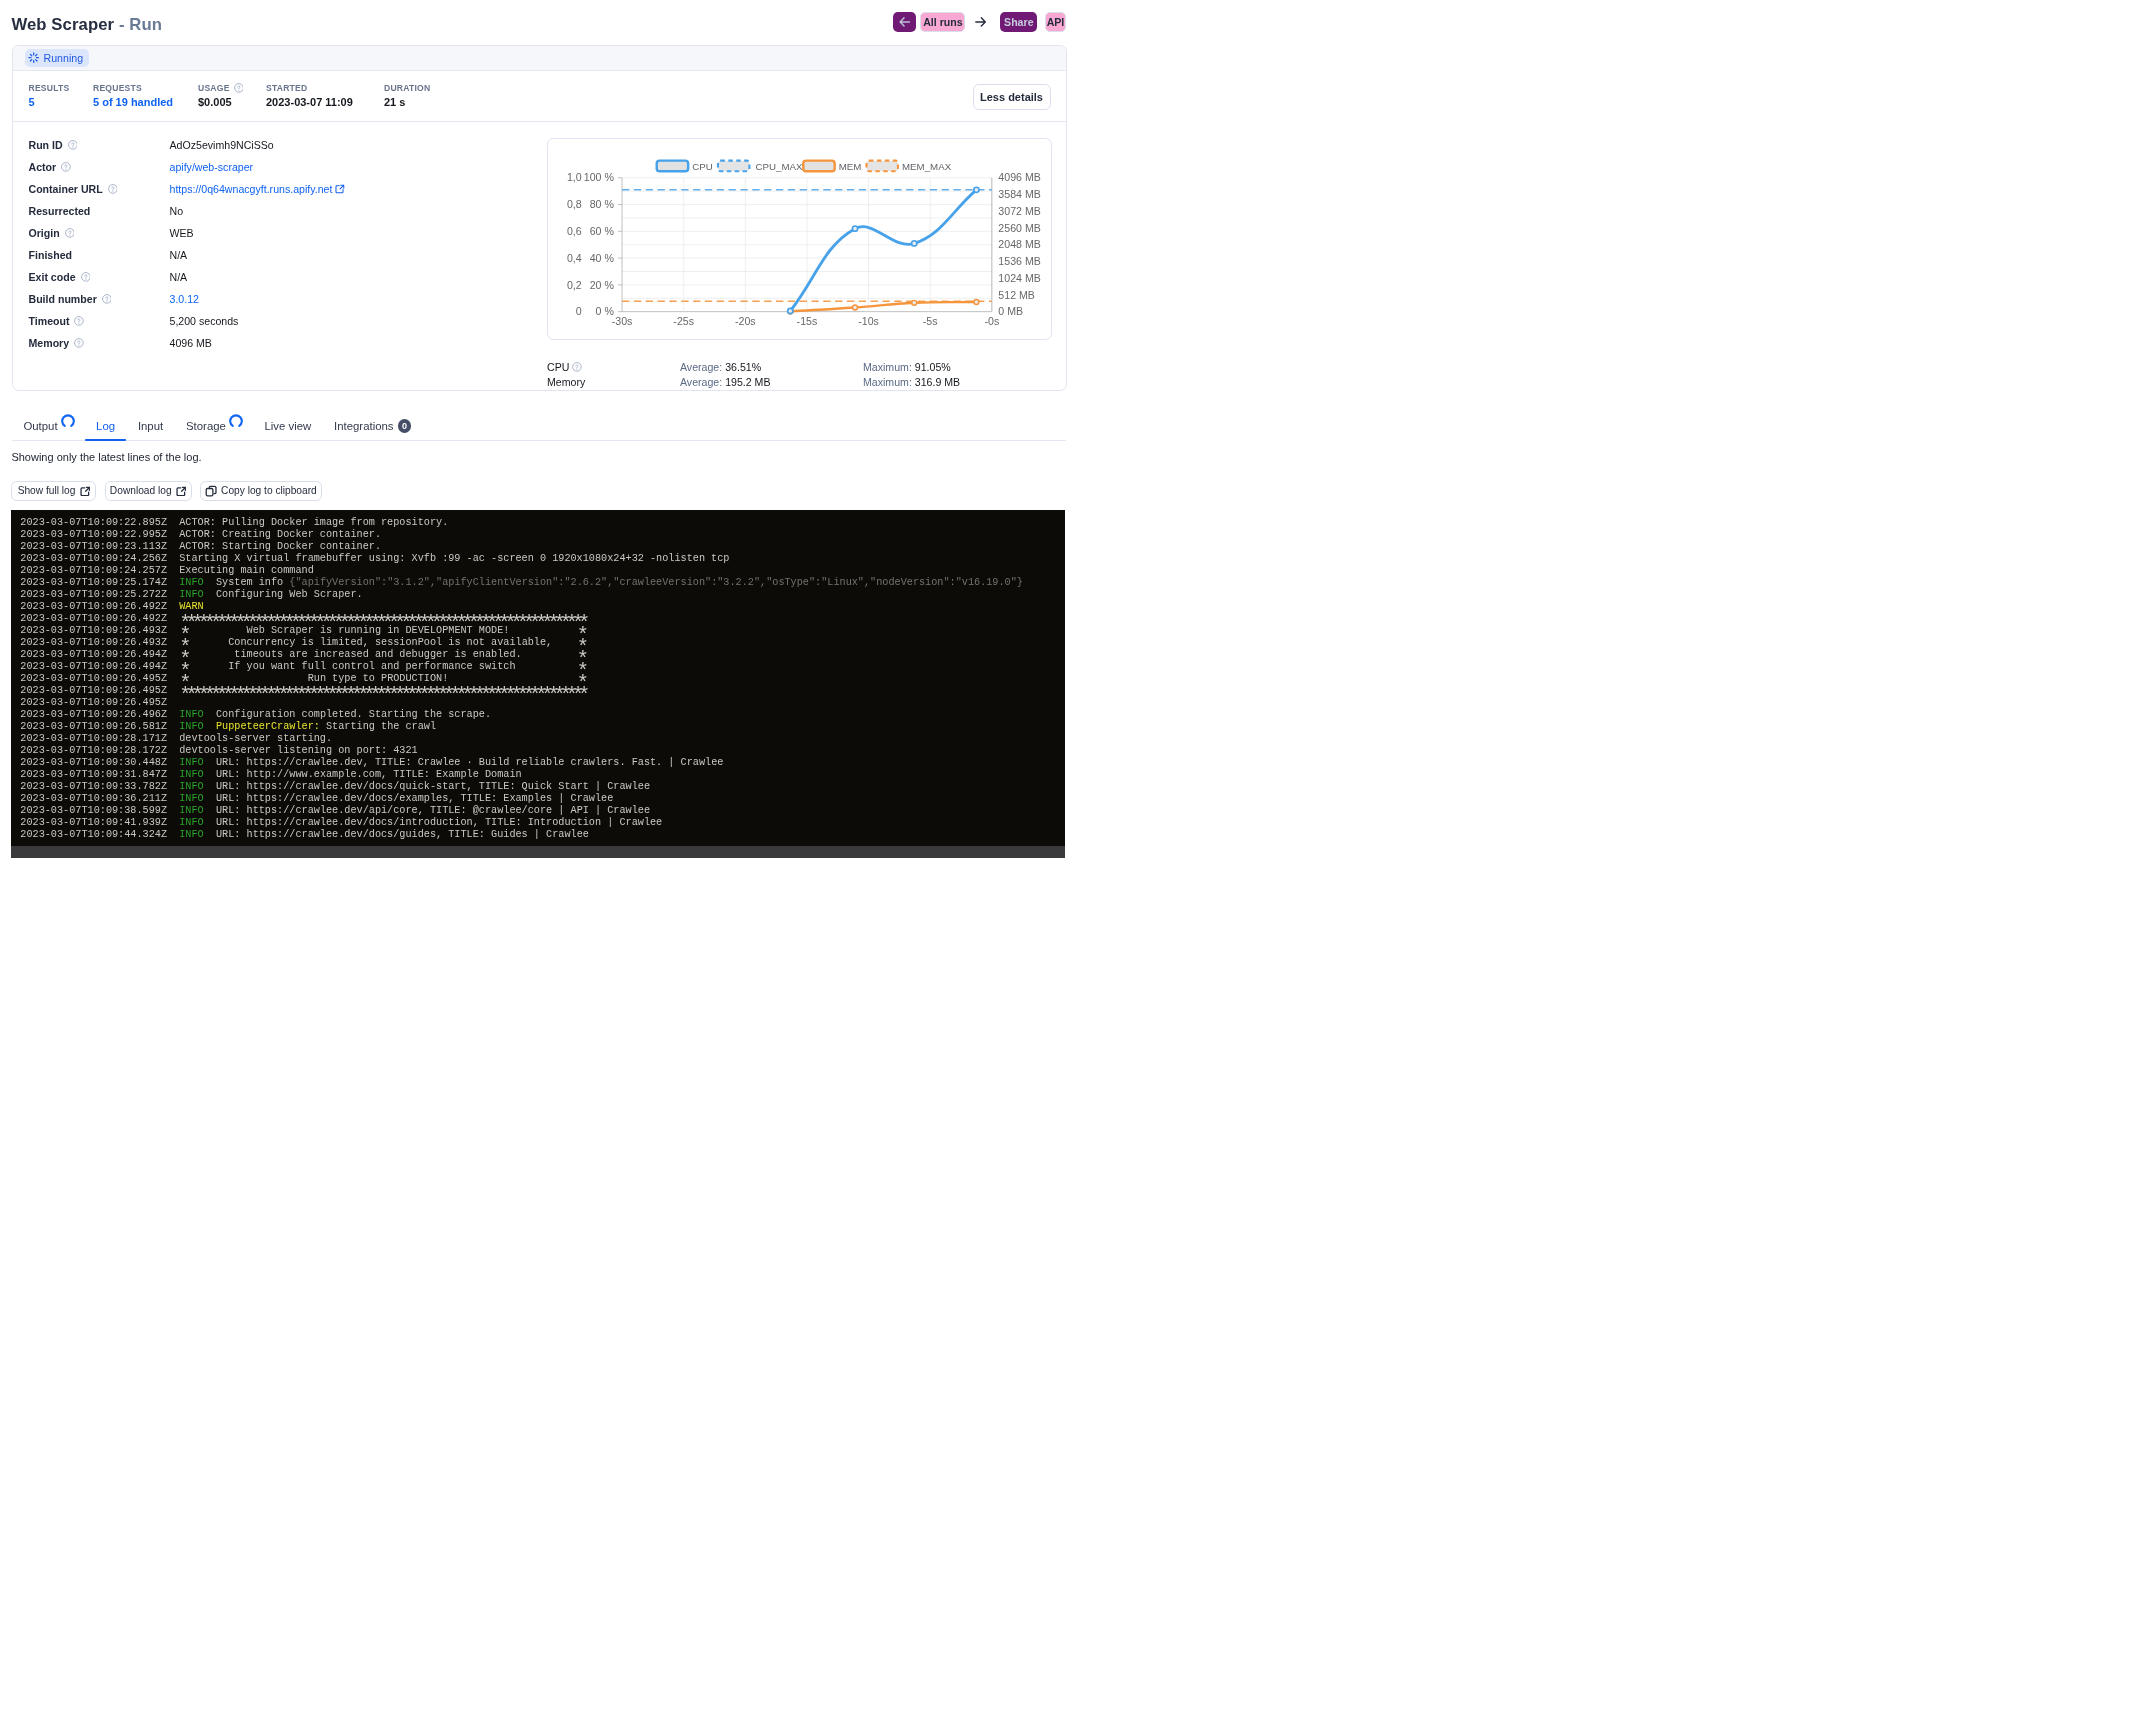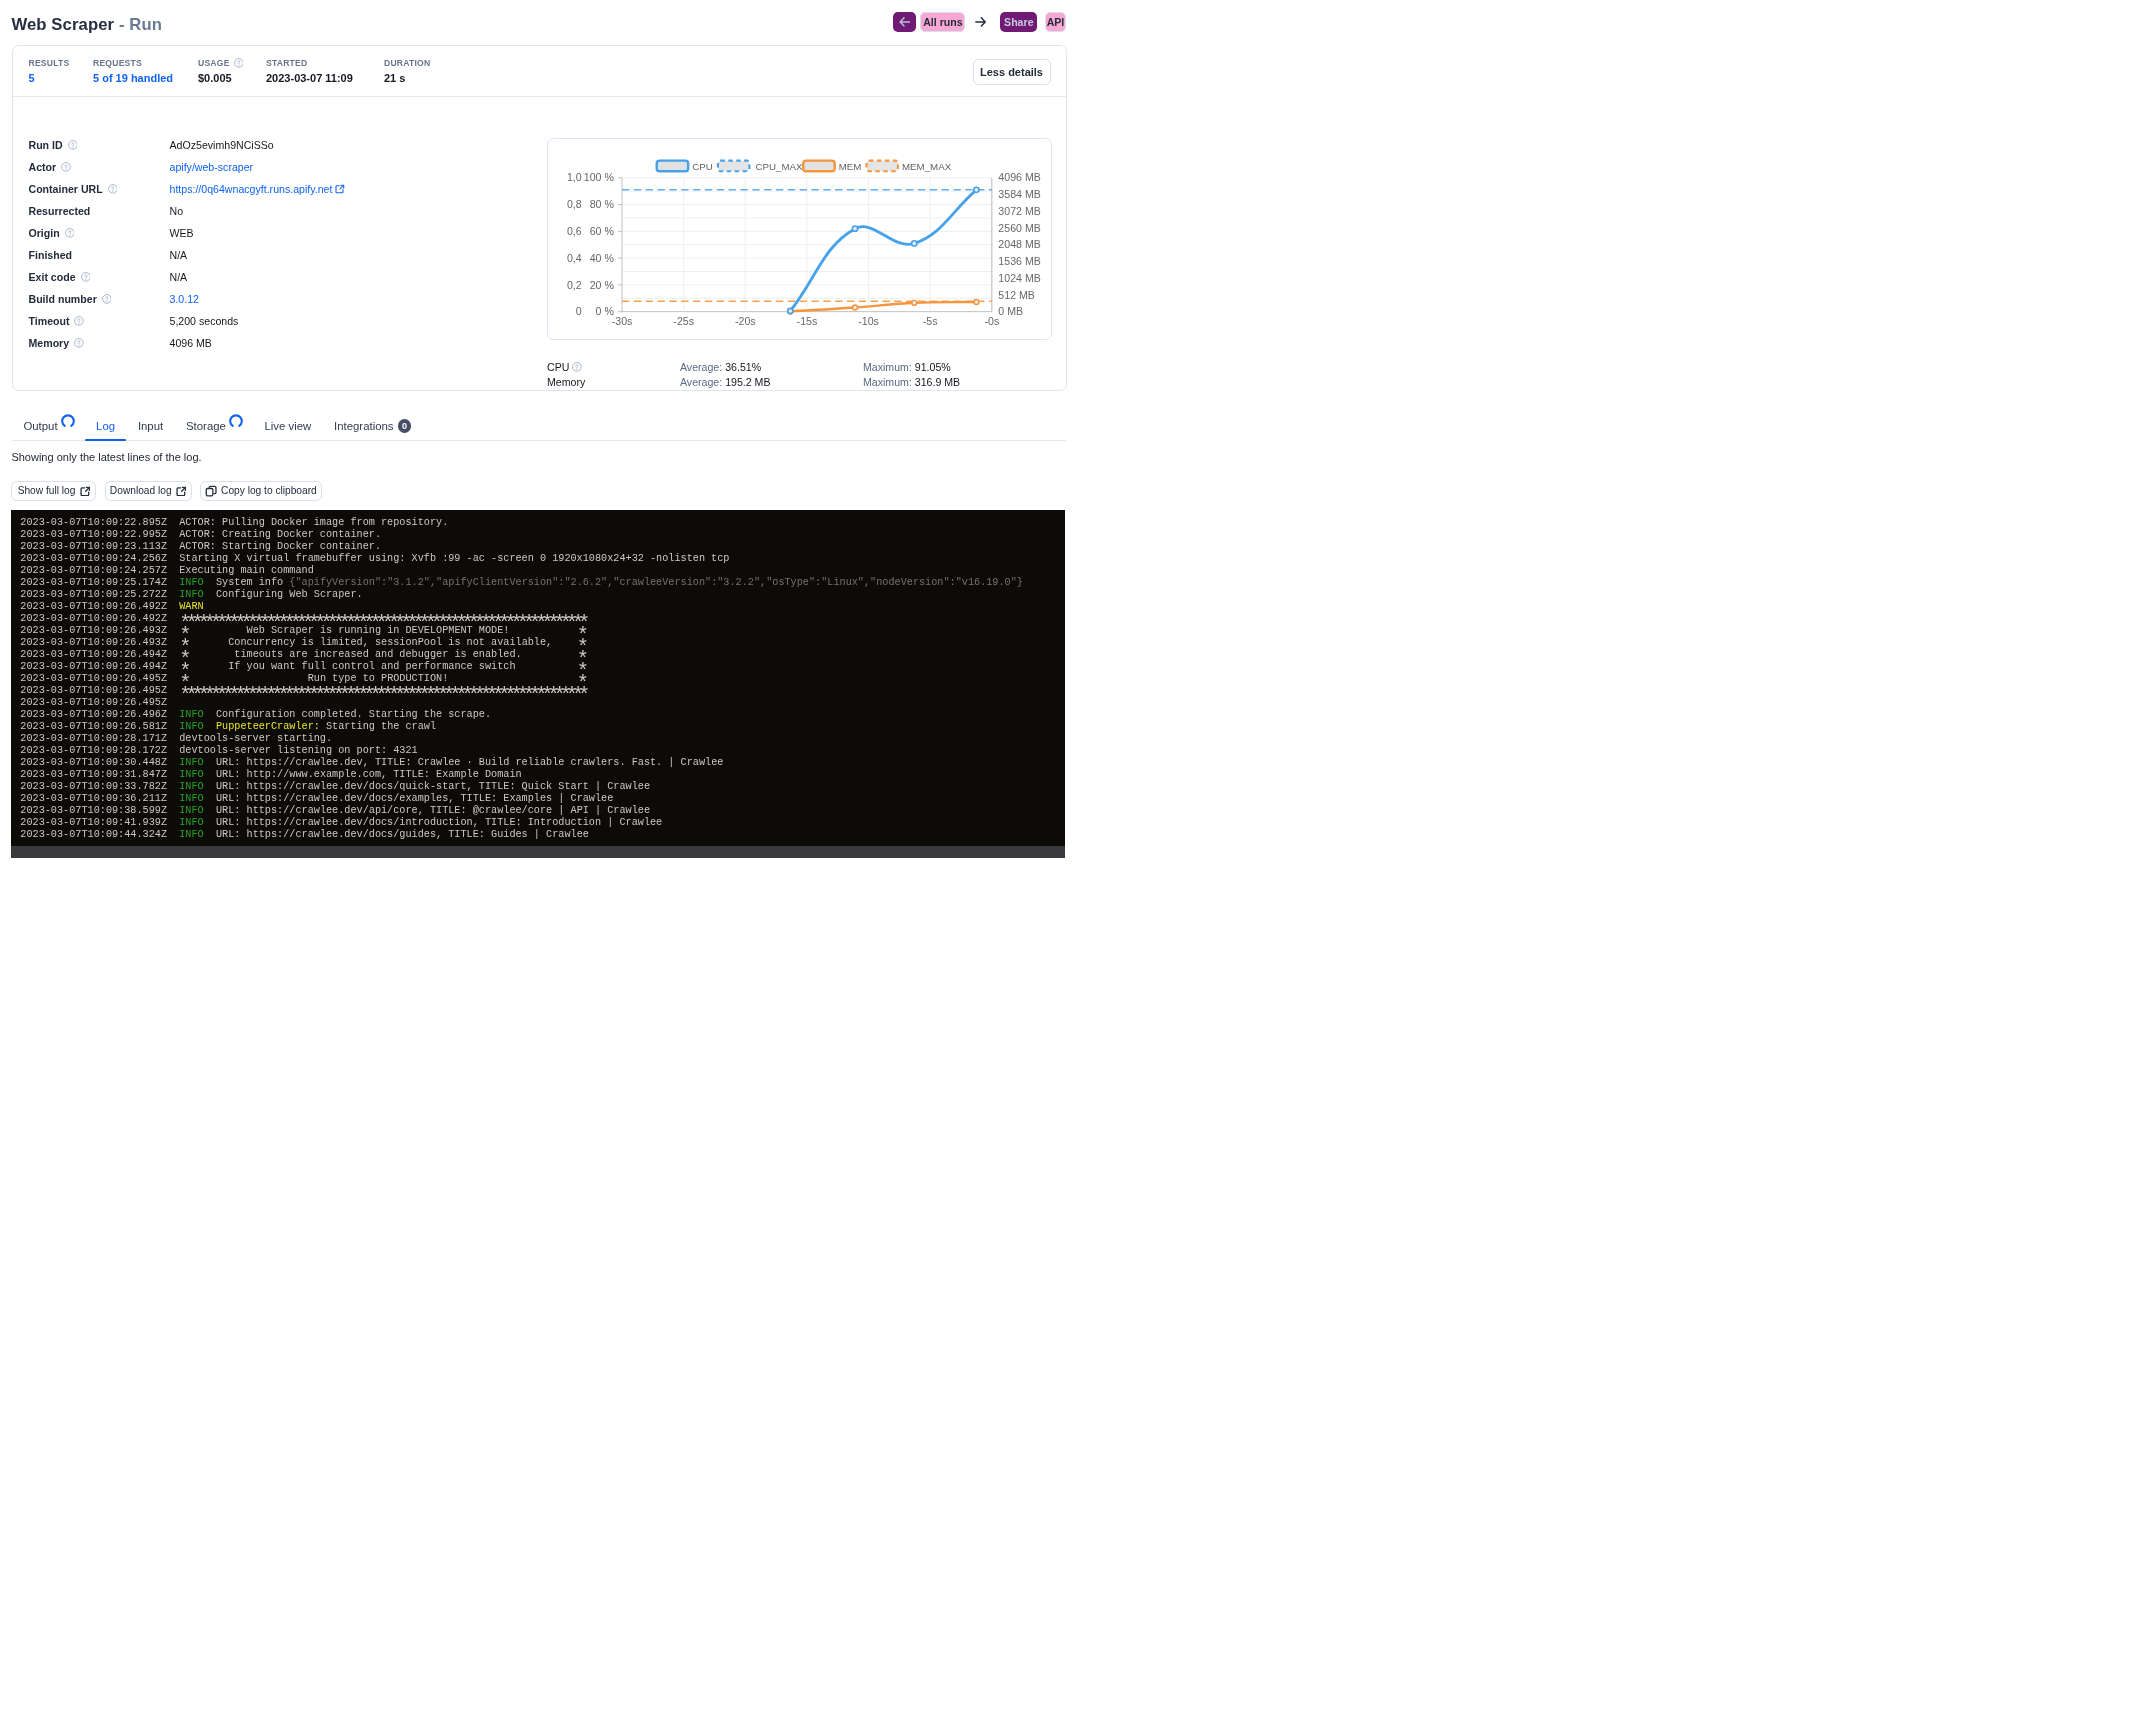--- a/index.html
+++ b/index.html
@@ -123,20 +123,25 @@
   <span style="width:30px; display:inline-flex; justify-content:center;">
     <svg width="11.4" height="9.8" viewBox="0 0 14 12">
         <path d="M7.8 1 12.6 6l-4.8 5M12.4 6H1" stroke="#272e3f" stroke-width="1.8" fill="none" stroke-linecap="round" stroke-linejoin="round"></path>
       </svg>
   </span>
   <span class="btn gray txt" style="width:37px; margin-left:4.9px;">Share</span>
   <span class="btn" style="width:21px; margin-left:7.7px;">API</span>
 </div>
 
 <div class="card">
+  <div class="chead">
+    <span class="badge"><svg width="11.4" height="11.4" viewBox="0 0 14 14">
+          <use href="#sunspin"></use>
+        </svg>Running</span>
+  </div>
   <div class="stats">
     <div class="scol" style="left:15.5px;">
         <div class="slabel">RESULTS</div>
         <div class="sval blue">5</div>
       </div>
     <div class="scol" style="left:80px;">
         <div class="slabel">REQUESTS</div>
         <div class="sval blue">5 of 19 handled</div>
       </div>
     <div class="scol" style="left:185px;">

